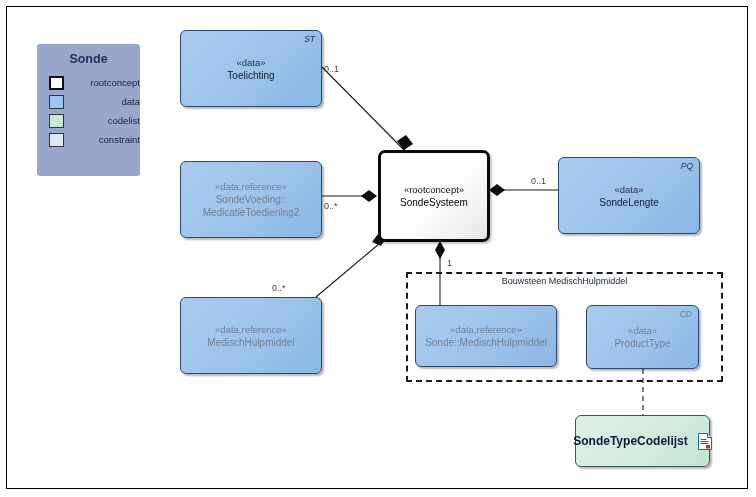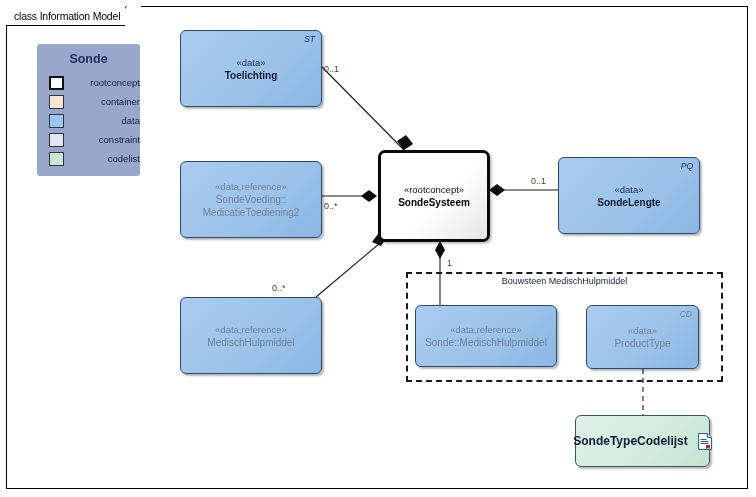--- a/index.html
+++ b/index.html
@@ -134,21 +134,21 @@
   }
   .cls .stereo {
     font-size: 9.5px;
     line-height: 13px;
     color: #1b2c4b;
     white-space: nowrap;
   }
   .cls .cname {
     font-size: 10px;
     line-height: 13px;
-    font-weight: bold;
+    font-weight: normal;
     color: #0e1c33;
     white-space: nowrap;
   }
   
   .cls.reference .stereo,
   .cls.reference .cname {
     color: #6f8196;
     font-weight: normal;
   }
   .cls .corner {
@@ -229,26 +229,20 @@
     flex: 0 0 auto;
   }
 </style>
 </head>
 <body>
 
 <div id="canvas">
 
   <div id="frame"></div>
 
-  <div id="title-tab">
-    <div class="tab-body">
-      <span class="tab-label">class Information Model</span>
-    </div>
-    <div class="tab-slash"></div>
-  </div>
 
   <svg id="edges" viewBox="0 0 756 497">
     <defs></defs>
 
     <g>
       <line x1="322" y1="67" x2="404" y2="150" stroke="#1a1a1a" stroke-width="1.1"></line>
       <polygon points="404,150 397,141 406,135 413,144" fill="#0d0d0d"></polygon>
     </g>
 
     <g>
@@ -284,38 +278,34 @@
 
   <div id="legend">
     <div class="legend-title">Sonde</div>
     <div class="legend-list">
 
       <div class="legend-row">
         <span class="swatch thick" style="background:#ffffff;"></span>
         <span class="legend-label">rootconcept</span>
       </div>
 
-      <div class="legend-row">
-        <span class="swatch" style="background:#fae5d3;"></span>
-        <span class="legend-label">container</span>
-      </div>
 
       <div class="legend-row">
         <span class="swatch" style="background:#9cc6ef;"></span>
         <span class="legend-label">data</span>
       </div>
 
       <div class="legend-row">
+        <span class="swatch" style="background:#c9e6d6;"></span>
+        <span class="legend-label">codelist</span>
+      </div>
+
+      <div class="legend-row">
         <span class="swatch" style="background:#e2e6f7;"></span>
         <span class="legend-label">constraint</span>
-      </div>
-
-      <div class="legend-row">
-        <span class="swatch" style="background:#c9e6d6;"></span>
-        <span class="legend-label">codelist</span>
       </div>
 
     </div>
   </div>
 
   <div id="group-box"></div>
   <div id="group-label">Bouwsteen MedischHulpmiddel</div>
 
   <div class="cls data" style="left:180px; top:30px; width:142px; height:77px;">
     <span class="corner">ST</span>

